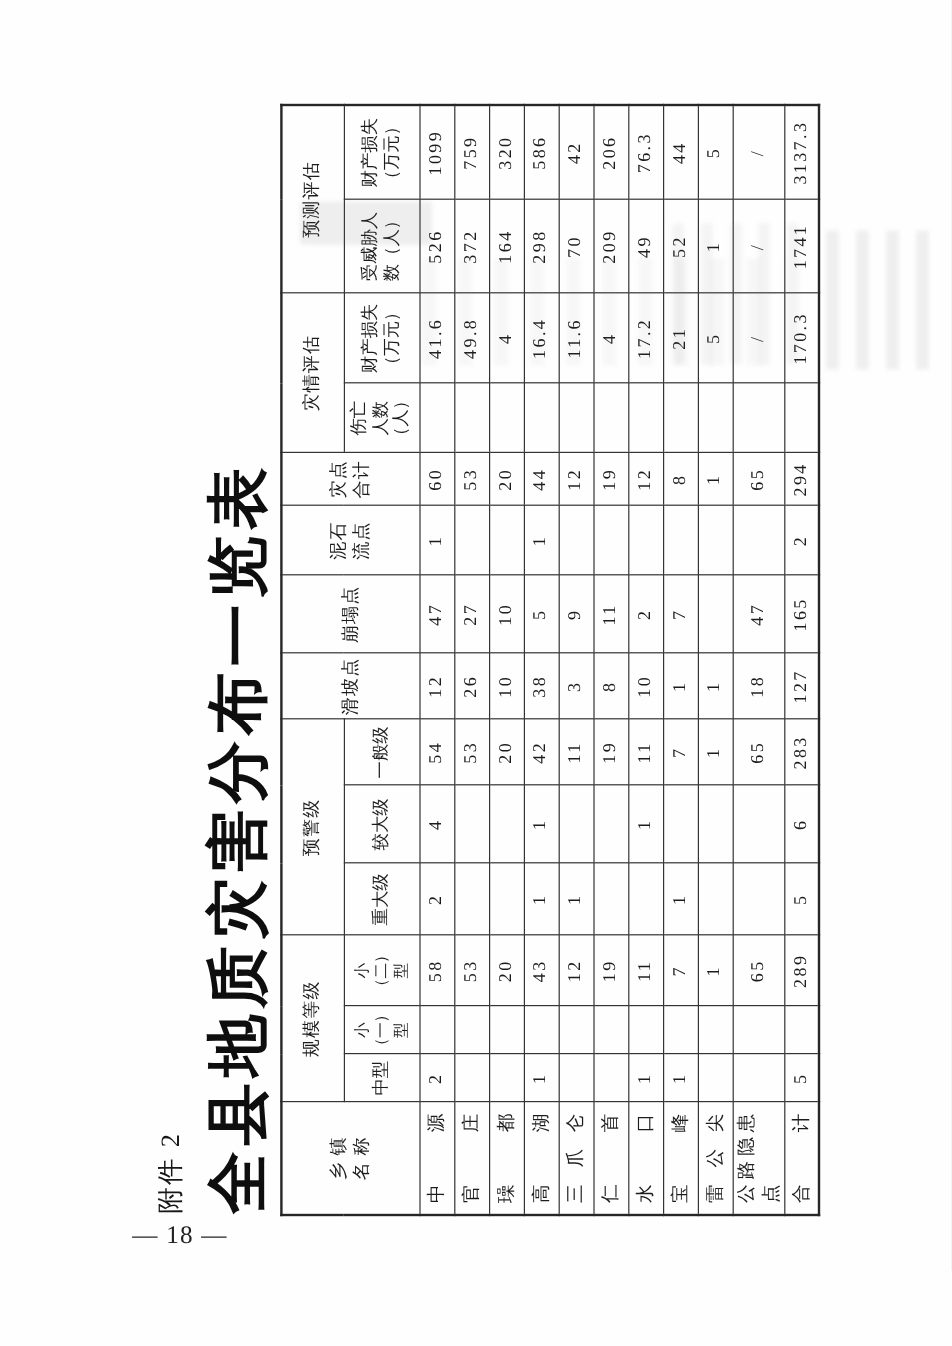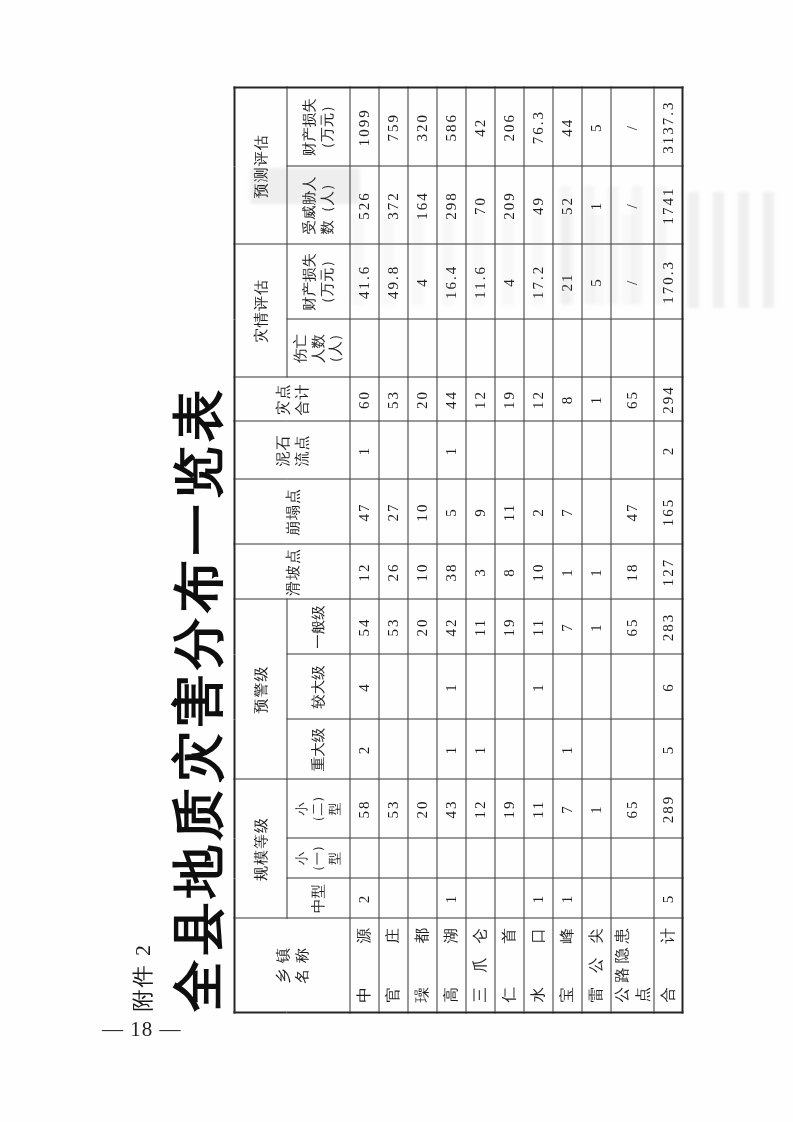--- a/index.html
+++ b/index.html
@@ -44,21 +44,21 @@
   .disaster th.tight { font-size:13px; line-height:1.25; }
   .disaster tbody td {
     height:29px; font-size:15px; letter-spacing:2px;
   }
   .disaster tbody td.name-cell {
     text-align:justify; text-align-last:justify;
     padding:0 9px; letter-spacing:0; font-size:15.5px;
   }
   .pageno {
     position:absolute; left:102px; top:1017px; width:96px;
-    font-size:21px; letter-spacing:1px; color:#222;
+    text-align:center; font-size:21px; letter-spacing:1px; color:#222;
   }
   
   .ghost { position:absolute; pointer-events:none; filter:blur(1.6px); border-radius:3px; }
   .ghost-a {
     left:688px; top:192px; width:96px; height:116px;
     background:repeating-linear-gradient(90deg, rgba(110,110,110,0.10) 0 11px, rgba(0,0,0,0) 11px 25px);
   }
   .ghost-b {
     left:560px; top:186px; width:118px; height:118px;
     background:repeating-linear-gradient(90deg, rgba(120,120,120,0.07) 0 10px, rgba(0,0,0,0) 10px 24px);

